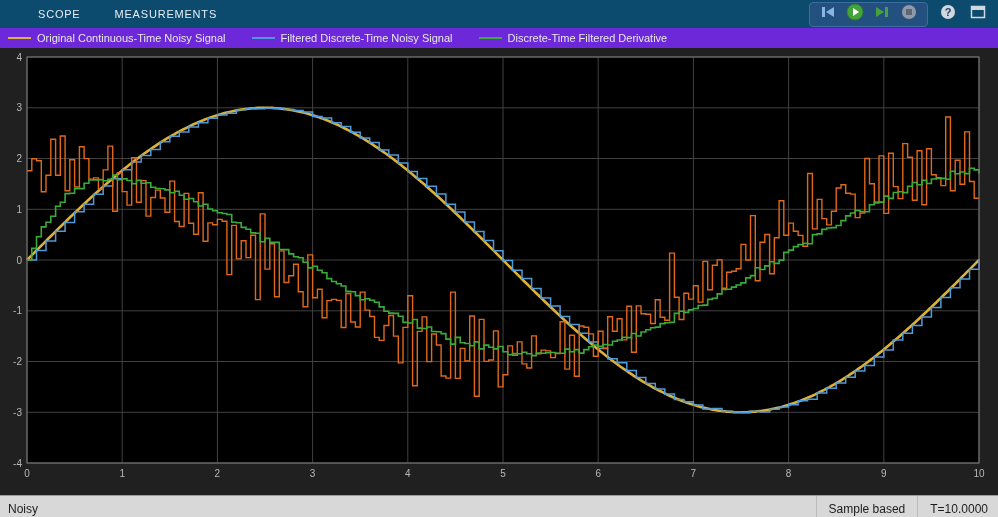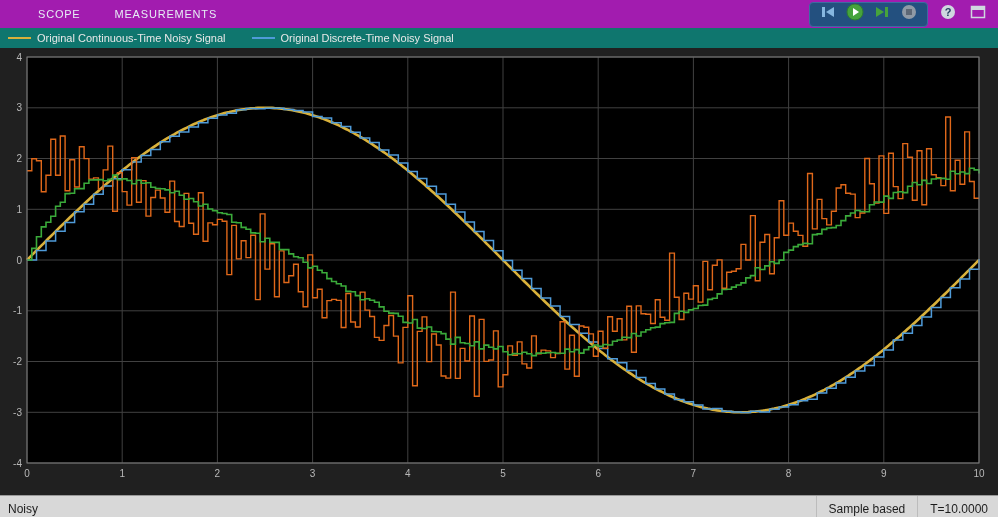--- a/index.html
+++ b/index.html
@@ -10,41 +10,41 @@
   
   .toolbar { flex:0 0 28px; background:#15365c; display:flex; align-items:center; color:#e6edf5; }
   .tabs { display:flex; gap:34px; padding-left:38px; font-size:11px; letter-spacing:0.8px; }
   .tab { cursor:pointer; white-space:nowrap; }
   .toolbar-right { margin-left:auto; display:flex; align-items:center; gap:10px; padding-right:10px; }
   .btn-group { display:flex; align-items:center; gap:7px; background:#23507f;
                border:1px solid #3c6ca0; border-radius:4px; padding:2px 8px; }
   .icon-btn { width:20px; height:19px; display:flex; align-items:center; justify-content:center; cursor:pointer; }
 
   
-  .legend-bar { flex:0 0 20px; background:#0f766e; display:flex; align-items:center;
+  .legend-bar { flex:0 0 20px; background:#6d28d9; display:flex; align-items:center;
                 gap:26px; padding-left:8px; font-size:11px; color:#e8e8e8; }
   .legend-item { display:flex; align-items:center; gap:6px; cursor:pointer; white-space:nowrap; }
   .swatch { width:23px; height:0; border-top:2px solid #888; }
 
   
   .chart-region { flex:0 0 443px; background:#202020; }
 
   
   .status-bar { flex:0 0 26px; background:#d8d8d8; border-top:1px solid #999;
                 display:flex; align-items:center; font-size:12px; color:#1c1c1c; padding:0 8px; }
   .status-right { margin-left:auto; display:flex; align-items:stretch; height:100%; }
   .status-cell { display:flex; align-items:center; padding:0 12px; border-left:1px solid #bcbcbc; }
   .status-cell:last-child { padding-right:2px; }
 </style>
 </head>
 <body>
 
 <div class="window">
 
-  <div class="toolbar" style="background: #a21caf;">
+  <div class="toolbar" style="background: #0c4a6e;">
     <div class="tabs">
       <div class="tab">SCOPE</div>
       <div class="tab">MEASUREMENTS</div>
     </div>
     <div class="toolbar-right">
       <div class="btn-group">
         <div class="icon-btn">
           <span>
             <svg width="16" height="14" viewBox="0 0 16 14">
               <rect x="2" y="2" width="3" height="10" fill="#86b7e0"></rect>
@@ -96,21 +96,25 @@
     </div>
   </div>
 
   <div class="legend-bar">
     <div class="legend-item">
       <span class="swatch" style="border-top-color: rgb(217, 177, 59);"></span>
       <span>Original Continuous-Time Noisy Signal</span>
     </div>
     <div class="legend-item">
       <span class="swatch" style="border-top-color: rgb(79, 155, 217);"></span>
-      <span>Original Discrete-Time Noisy Signal</span>
+      <span>Filtered Discrete-Time Noisy Signal</span>
+    </div>
+    <div class="legend-item">
+      <span class="swatch" style="border-top-color: rgb(58, 170, 58);"></span>
+      <span>Discrete-Time Filtered Derivative</span>
     </div>
   </div>
 
   <div class="chart-region">
     <svg id="chart-svg" width="998" height="443">
         <rect x="27" y="9" width="952" height="406" fill="#000000"></rect>
         <g stroke="#414141" stroke-width="1">
           <line x1="27.0" y1="9" x2="27.0" y2="415"></line>
           <line x1="122.2" y1="9" x2="122.2" y2="415"></line>
           <line x1="217.4" y1="9" x2="217.4" y2="415"></line>

